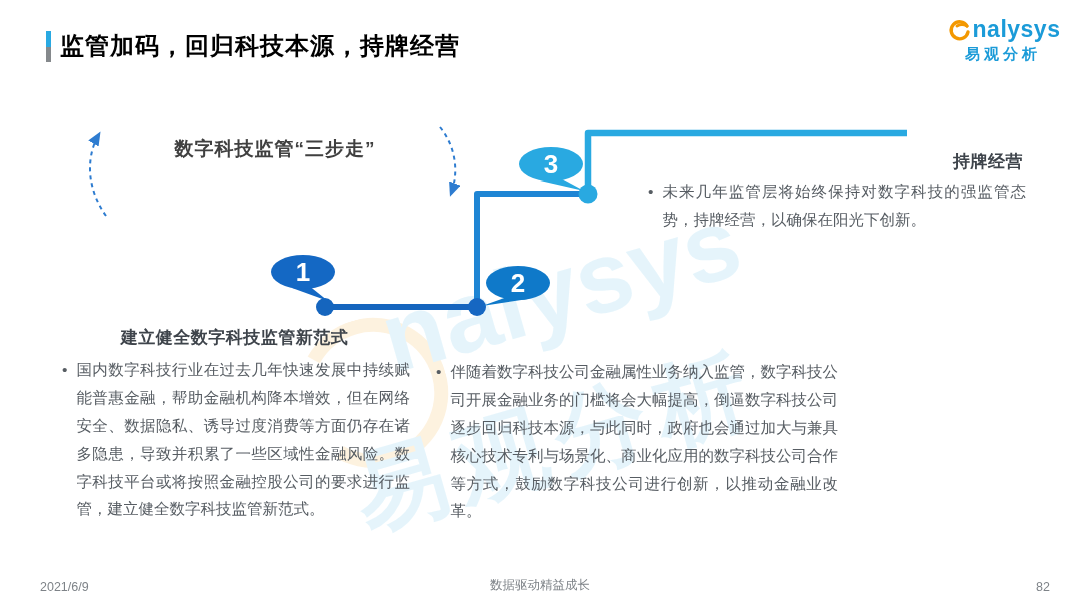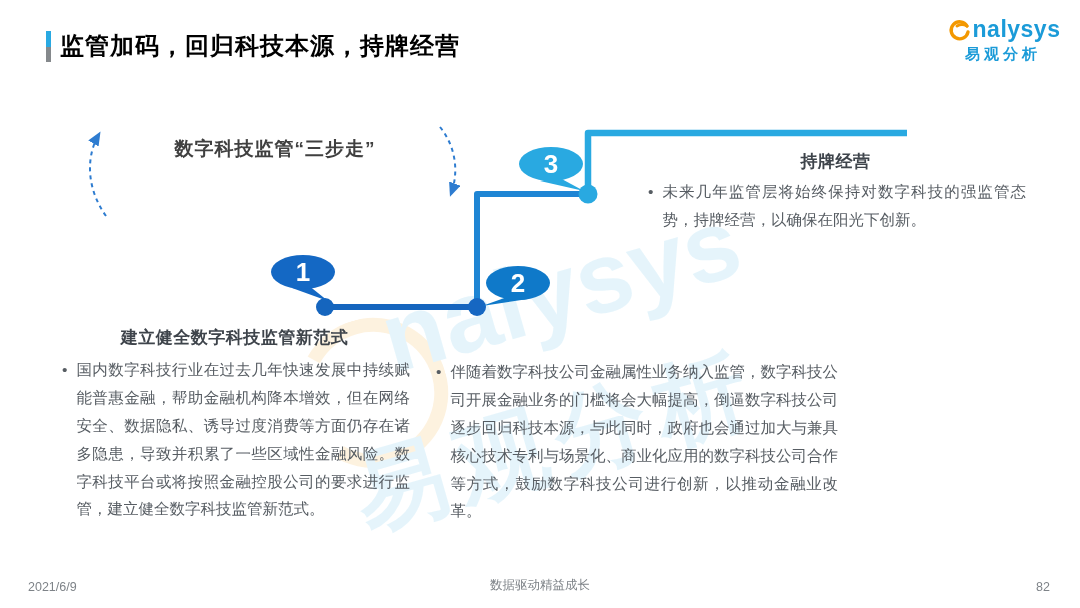--- a/index.html
+++ b/index.html
@@ -50,26 +50,26 @@
 
   
   .col-title { position:absolute; text-align:center; font-size:17px; font-weight:bold; color:#3E444B; letter-spacing:0.5px; }
   .col-body { position:absolute; display:flex; gap:9px; color:#575D63; font-size:15.5px; line-height:1.8; text-align:justify; }
   .col-body .bullet { flex:0 0 auto; color:#575D63; font-size:15.5px; line-height:1.8; }
 
   .t-step1 { left:62px;  top:326px; width:345px; }
   .b-step1 { left:62px;  top:356px; width:348px; }
   .t-step2 { left:436px; top:328px; width:400px; }
   .b-step2 { left:436px; top:358px; width:402px; }
-  .t-step3 { left:648px; top:150px; width:375px; }
+  .t-step3 { left:648px; top:150px; width:375px;text-align:right; }
   .b-step3 { left:648px; top:178px; width:378px; }
 
   
   .footer { position:absolute; left:0; bottom:14px; width:100%; color:#7E8388; font-size:12.5px; }
-  .footer .date { position:absolute; left:28px; bottom:0; }
+  .footer .date { position:absolute; left:40px; bottom:0; }
   .footer .center { position:absolute; left:0; right:0; bottom:0; text-align:center; }
   .footer .page { position:absolute; right:30px; bottom:0; }
 </style>
 </head>
 <body>
 
 <div class="slide">
 
   <div class="watermark">
     <div class="wm-circle"></div>

